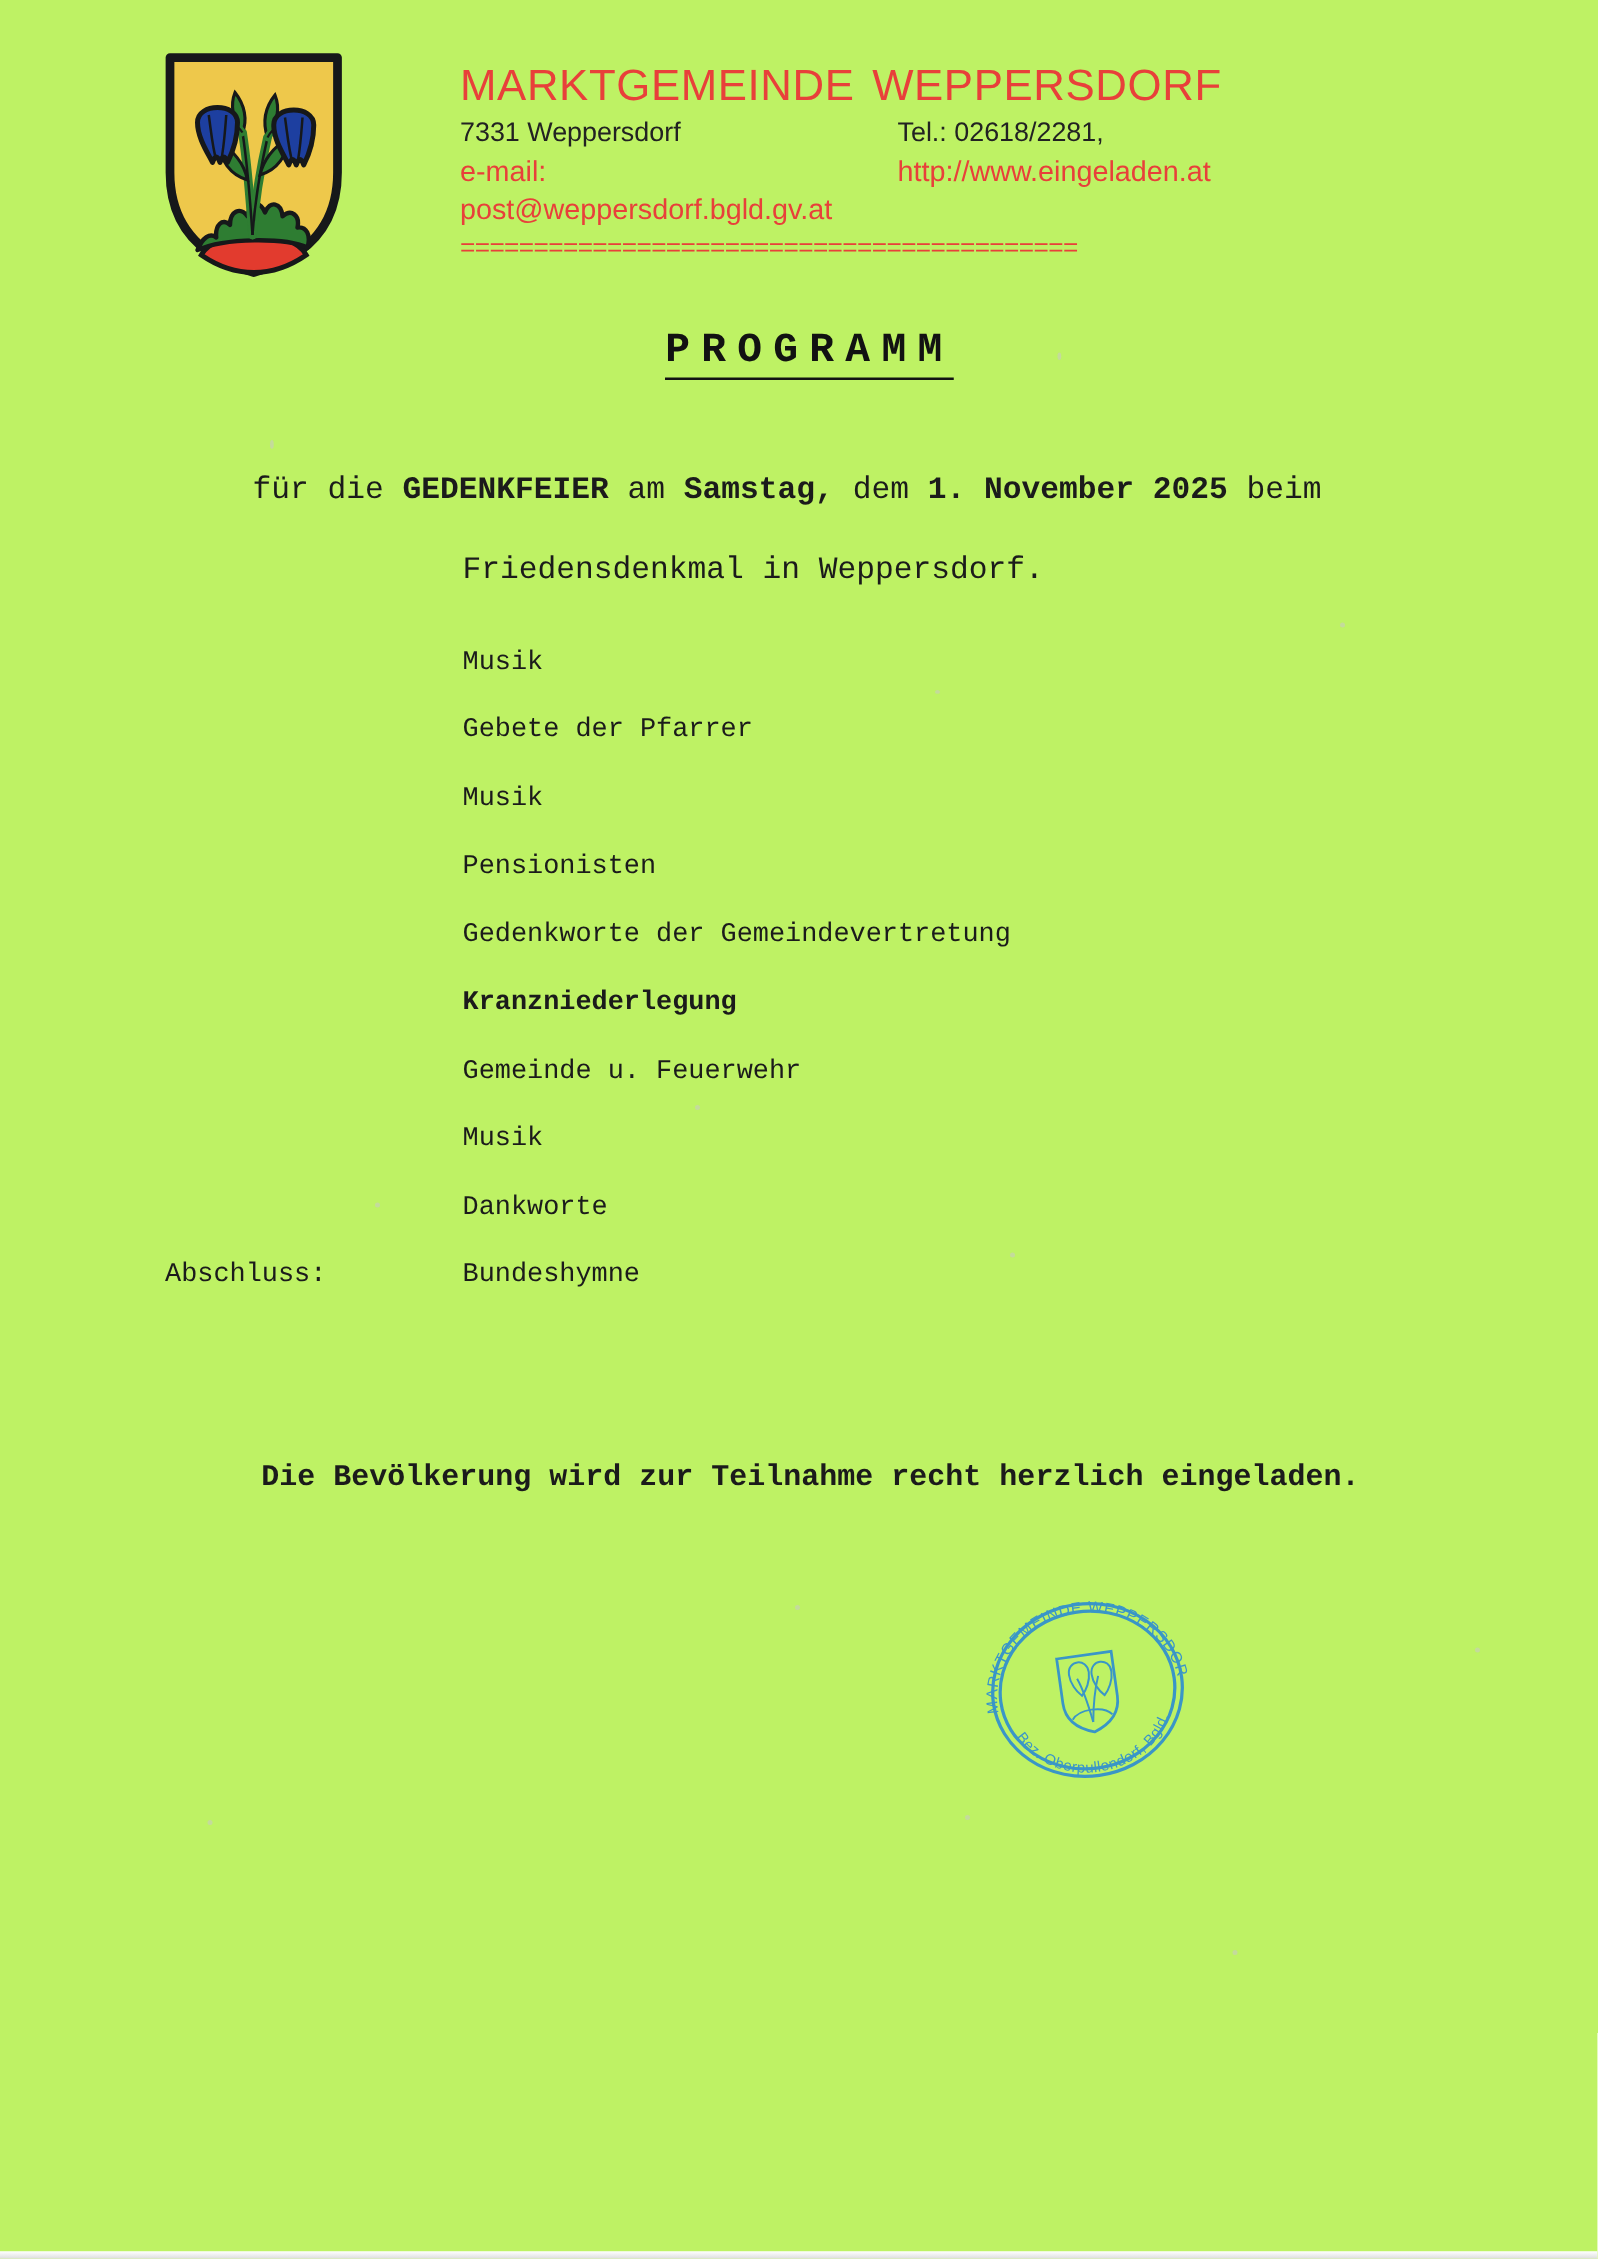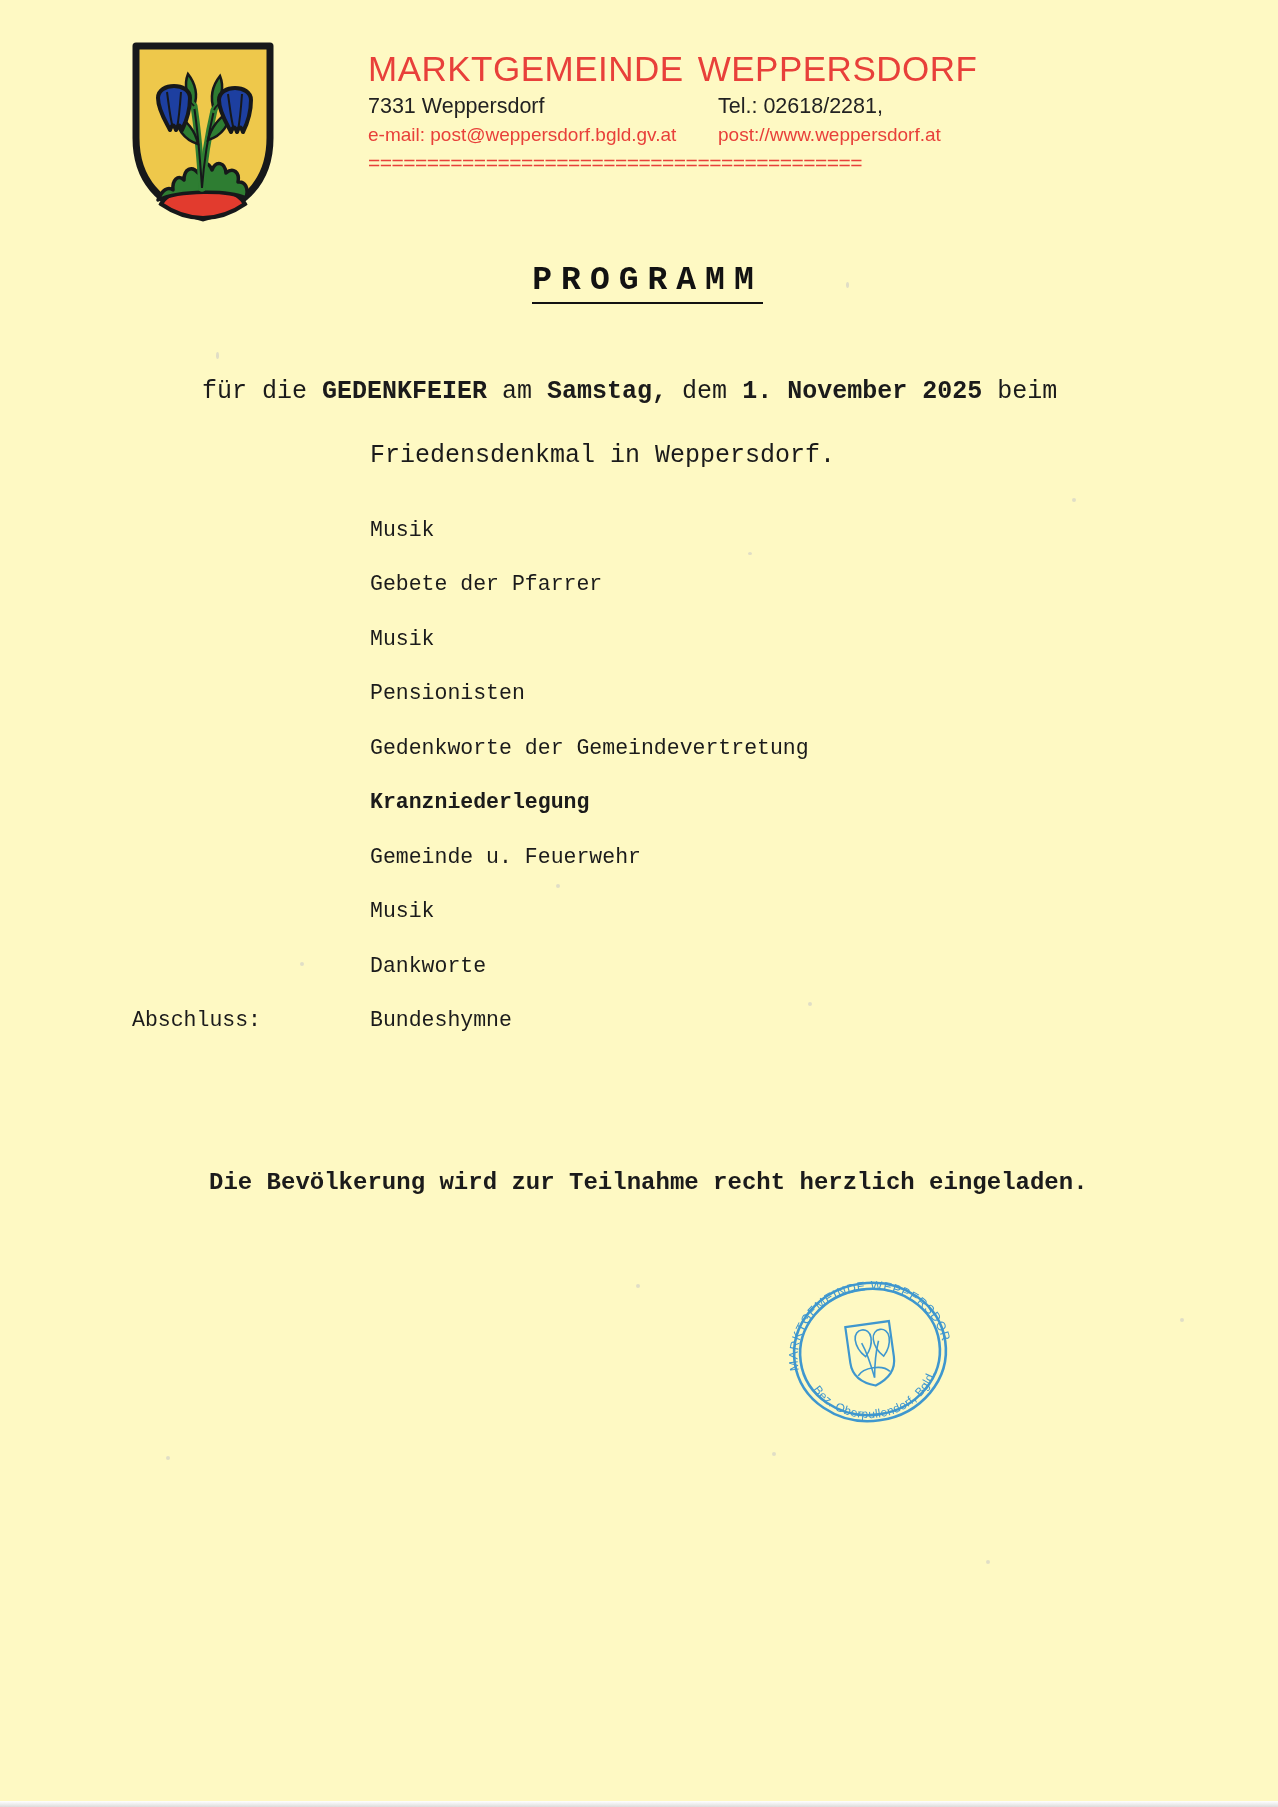--- a/index.html
+++ b/index.html
@@ -14,21 +14,21 @@
     overflow: hidden;
     font-family: "Liberation Sans", sans-serif;
     color: #1a1a1a;
     -webkit-font-smoothing: antialiased;
   }
 
   
   .page {
     position: absolute;
     inset: 0;
-    background: #fef9c3;
+    background: #bef264;
   }
   .scan-speck {
     position: absolute;
     background: #c9c9c9;
     border-radius: 50%;
     opacity: .55;
   }
   .page-edge-bottom {
     position: absolute;
     left: 0; right: 0; bottom: 0;
@@ -73,21 +73,21 @@
     margin-top: 5px;
     font-size: 21.5px;
     line-height: 1.30;
     color: #222;
   }
   .lh-row { display: flex; }
   .lh-col-l { width: 350px; }
   .lh-col-r { width: 240px; }
   .lh-row.red .lh-col-l,
   .lh-row.red .lh-col-r { color: #e8403a; }
-  .lh-row.red { font-size: 19px; margin-top: 2px; }
+  .lh-row.red { font-size: 23px; margin-top: 2px; }
 
   .lh-rule {
     margin-top: 4px;
     color: #e8403a;
     font-size: 21px;
     letter-spacing: -0.5px;
     font-family: "Liberation Sans", sans-serif;
     white-space: nowrap;
     overflow: hidden;
     width: 578px;
@@ -220,21 +220,21 @@
     <div class="lh-text">
       <div class="lh-title"><span>MARKTGEMEINDE</span><span class="gap"></span><span>WEPPERSDORF</span></div>
 
       <div class="lh-rows">
         <div class="lh-row">
           <div class="lh-col-l">7331 Weppersdorf</div>
           <div class="lh-col-r">Tel.: 02618/2281,</div>
         </div>
         <div class="lh-row red">
           <div class="lh-col-l">e-mail: post@weppersdorf.bgld.gv.at</div>
-          <div class="lh-col-r">post://www.weppersdorf.at</div>
+          <div class="lh-col-r">http://www.eingeladen.at</div>
         </div>
       </div>
 
       <div class="lh-rule">==========================================</div>
     </div>
   </div>
 
   <div class="body-wrap">
 
     <div class="doc-title"><span>PROGRAMM</span></div>

